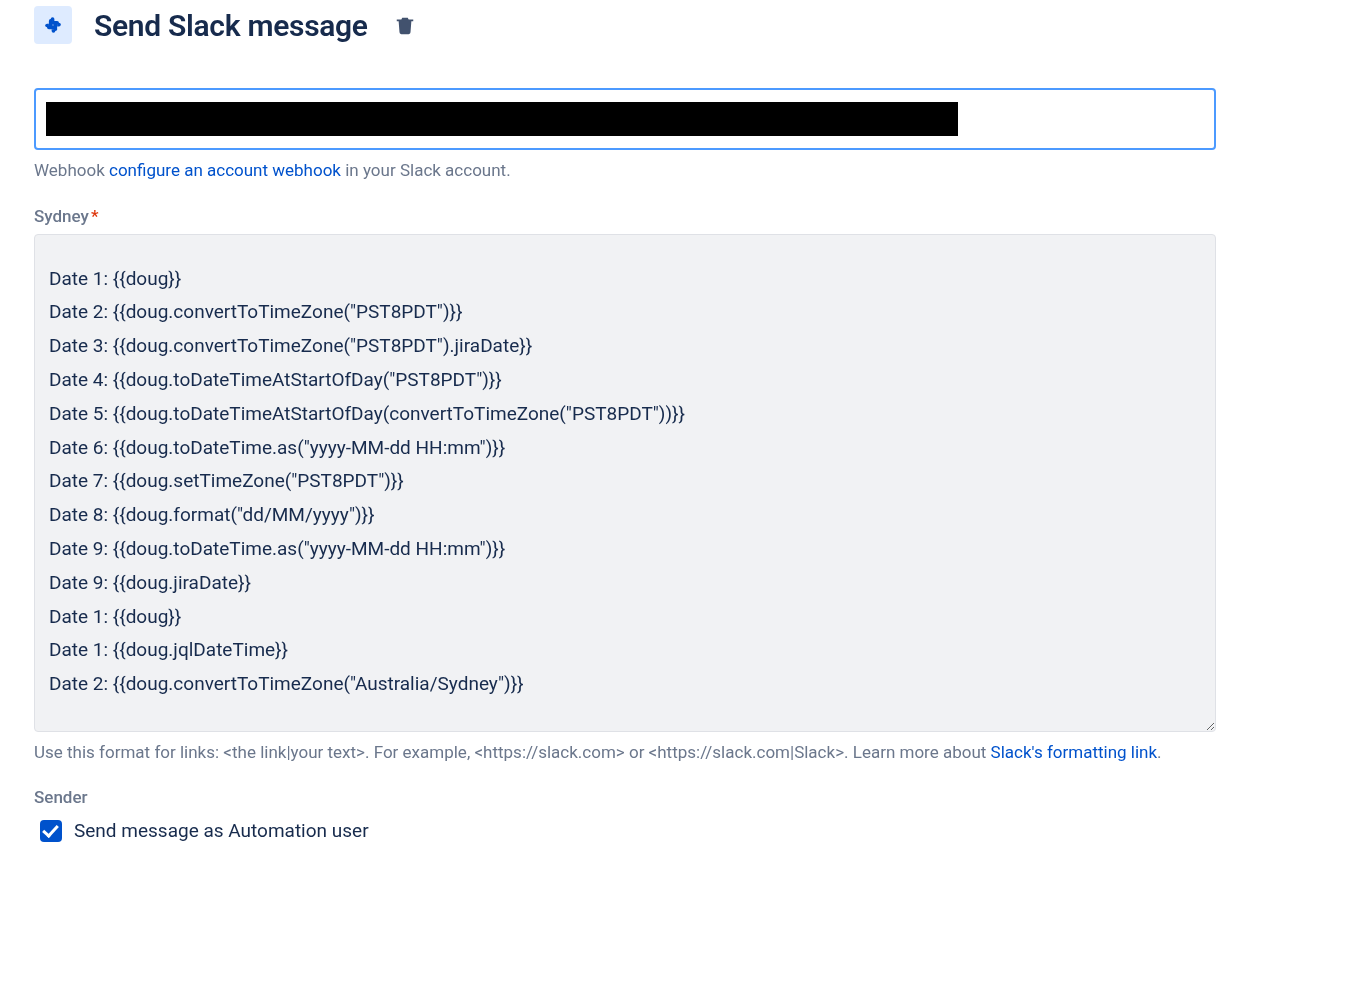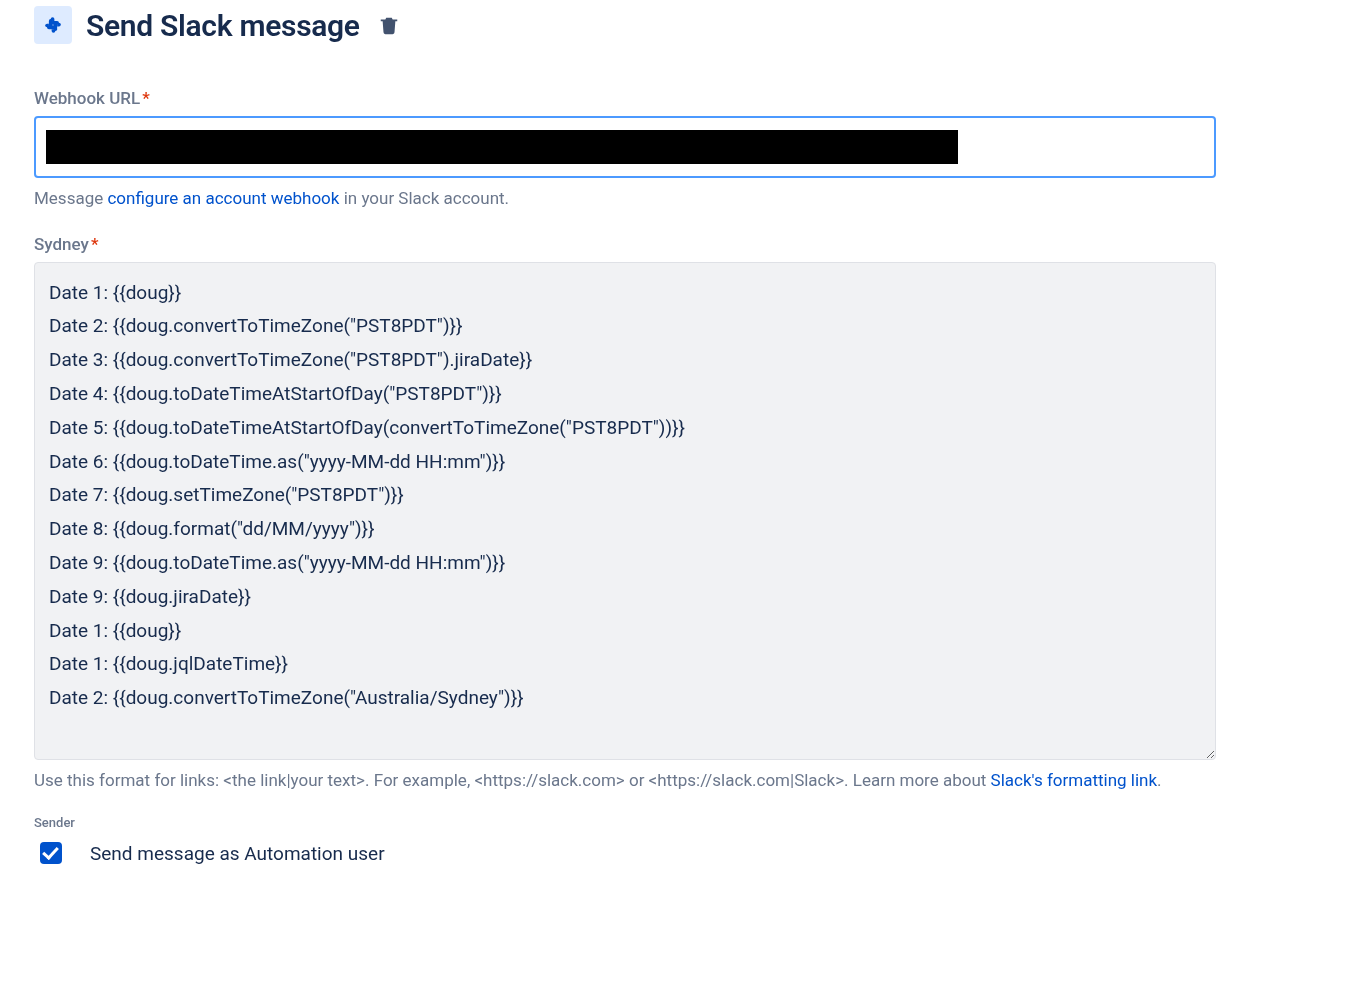--- a/index.html
+++ b/index.html
@@ -10,21 +10,21 @@
   body {
     font-family: -apple-system, BlinkMacSystemFont, "Segoe UI", Roboto, Helvetica, Arial, sans-serif;
     background: #fff;
     color: #172B4D;
     padding: 0 34px;
     font-size: 14px;
   }
   .header-row {
     display: flex;
     align-items: center;
-    gap: 14px;
+    gap: 22px;
     margin-top: 6px;
     margin-bottom: 44px;
   }
   .app-icon {
     width: 38px;
     height: 38px;
     border-radius: 4px;
     background: #DEEBFF;
     display: flex;
     align-items: center;
@@ -94,43 +94,43 @@
     color: #0052CC;
     text-decoration: none;
   }
   .message-box {
     width: 1182px;
     max-width: 100%;
     min-height: 498px;
     background: #F1F2F4;
     border: 1px solid #DFE1E6;
     border-radius: 4px;
-    padding: 13px 14px;
+    padding: 27px 14px;
     font-size: 19px;
     color: #172B4D;
     line-height: 1.78;
     white-space: pre-wrap;
     font-family: inherit;
     resize: vertical;
     overflow: auto;
   }
   .sender-section {
     margin-top: 22px;
   }
   .sender-label {
-    font-size: 13px;
+    font-size: 17px;
     color: #6B778C;
     font-weight: 500;
     margin-bottom: 12px;
     display: block;
   }
   .checkbox-row {
     display: flex;
-    align-items: flex-start;
-    gap: 28px;
+    align-items: center;
+    gap: 12px;
     padding-left: 6px;
   }
   .checkbox {
     appearance: none;
     width: 22px;
     height: 22px;
     border-radius: 4px;
     background: #0052CC;
     display: inline-flex;
     align-items: center;
@@ -174,28 +174,25 @@
   </div>
   <h1 class="page-title">Send Slack message</h1>
   <button class="delete-btn" aria-label="Delete">
     <svg viewBox="0 0 24 24" fill="currentColor">
       <path d="M5 7h14l-1 13a2 2 0 0 1-2 2H8a2 2 0 0 1-2-2L5 7zm4-3h6l1 2H8l1-2zM3 6h18v2H3V6z"></path>
     </svg>
   </button>
 </div>
 
 <div class="field-block">
-  <label class="field-label">
-    <span>Webhook URL</span><span class="required">*</span>
-  </label>
   <div class="webhook-input-wrapper">
     <div class="redacted-bar"></div>
   </div>
   <div class="help-text">
-    <span>Message </span><a href="#">configure an account webhook</a><span> in your Slack account.</span>
+    <span>Webhook </span><a href="#">configure an account webhook</a><span> in your Slack account.</span>
   </div>
 </div>
 
 <div class="field-block">
   <label class="field-label">
     <span>Sydney</span><span class="required">*</span>
   </label>
   <div class="message-box">Date 1: {{doug}}
 Date 2: {{doug.convertToTimeZone("PST8PDT")}}
 Date 3: {{doug.convertToTimeZone("PST8PDT").jiraDate}}

